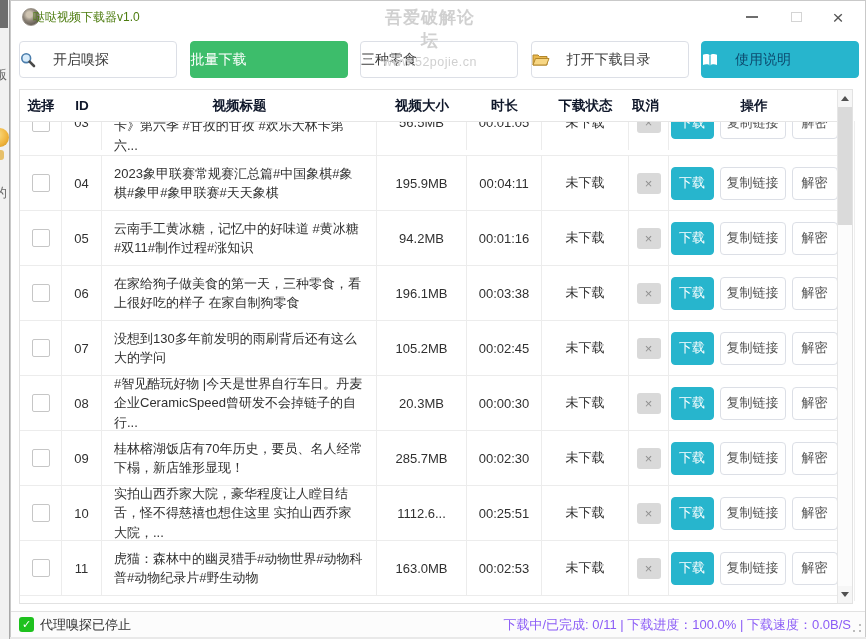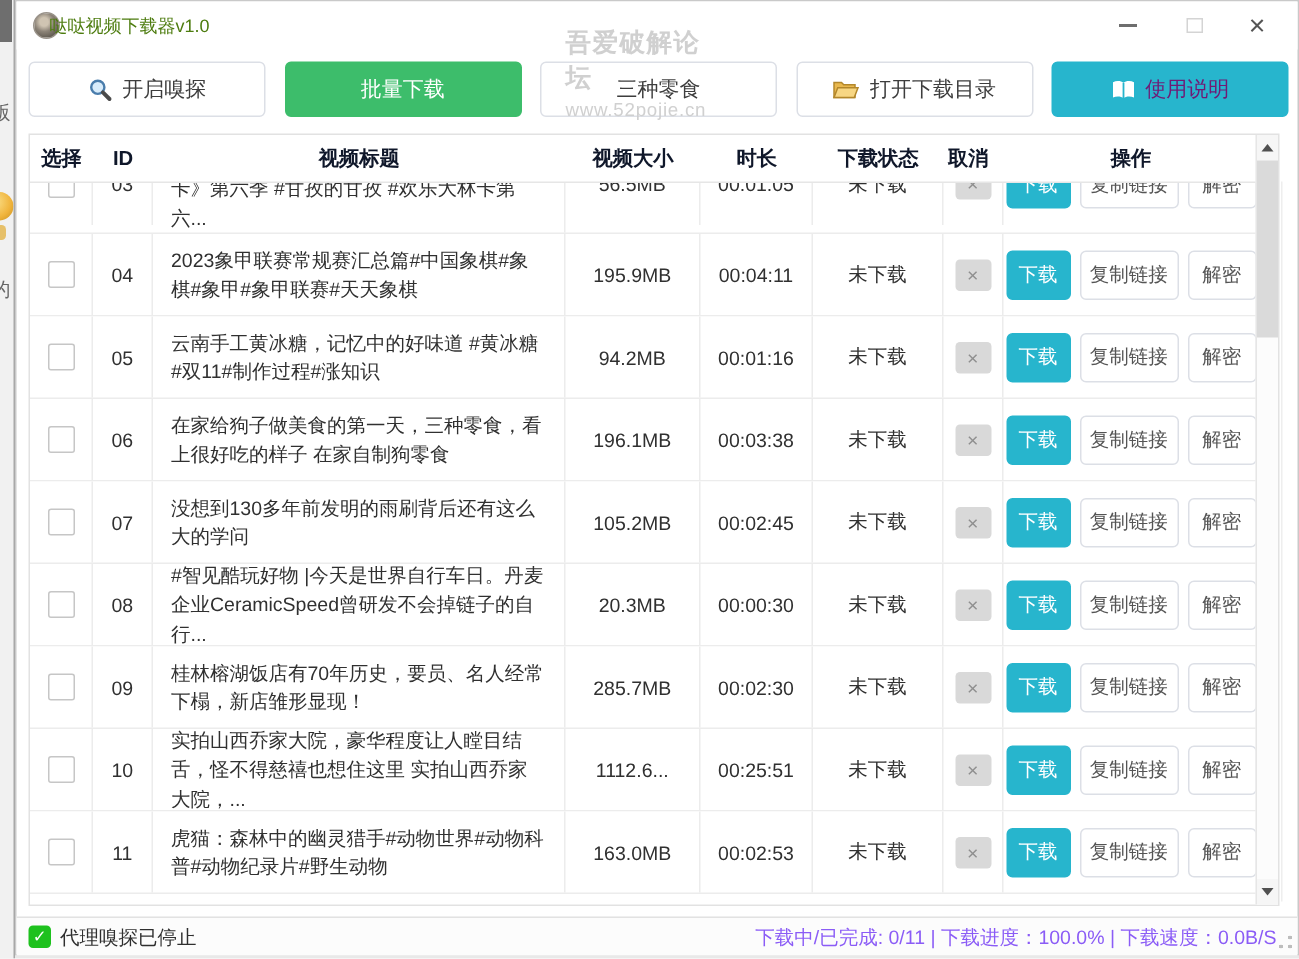--- a/index.html
+++ b/index.html
@@ -27,32 +27,32 @@
             background:radial-gradient(circle at 40% 35%, #cfc4b2 0 20%, #8d8478 45%, #5d574e 80%);
             border:1px solid #9a938a;}
   .app-title{position:absolute;left:22px;top:0;line-height:32px;font-size:12px;color:#4d7c0f;}
   .win-ctl{position:absolute;top:0;height:32px;width:34px;display:flex;align-items:center;justify-content:center;cursor:default;}
   .wc-min{right:96px;} .wc-max{right:52px;} .wc-close{right:10px;}
   .glyph-min{width:12px;height:2px;background:#6e6e6e;}
   .glyph-max{width:11px;height:10px;border:1px solid #d4d4d4;}
   .glyph-close{font-size:19px;color:#555;line-height:1;}
 
   
-  .watermark{position:absolute;left:366px;top:16px;width:106px;z-index:60;
+  .watermark{position:absolute;left:366px;top:5px;width:106px;text-align:center;z-index:60;
              color:rgba(205,205,205,.95);pointer-events:none;}
   .wm1{font-size:17px;font-weight:bold;letter-spacing:1px;}
   .wm2{font-size:12.5px;margin-top:3px;letter-spacing:.5px;}
 
   
   .toolbar{position:absolute;left:8px;top:40px;width:840px;display:flex;justify-content:space-between;}
   .tbtn{width:158px;height:37px;border:1px solid var(--border);border-radius:4px;background:#fff;
-        font-size:14px;color:#3d3d3d;display:flex;align-items:center;justify-content:center;gap:7px;cursor:pointer;
+        font-size:14px;color:#3d3d3d;display:flex;align-items:center;justify-content:flex-start;gap:17px;cursor:pointer;
         font-family:inherit;}
   .tbtn.green{background:var(--green);border-color:var(--green);color:#fff;}
-  .tbtn.cyan{background:var(--cyan);border-color:var(--cyan);color:#701a75;}
+  .tbtn.cyan{background:var(--cyan);border-color:var(--cyan);color:#0c4a6e;}
   .tbtn svg{flex:0 0 auto;}
 
   
   .table-wrap{position:absolute;left:8px;top:88px;width:834px;height:515px;border:1px solid #e2e2e2;background:#fff;}
   .thead{display:flex;height:32px;width:819px;align-items:center;border-bottom:1px solid #e6e6e6;background:#fff;}
   .hcell{font-size:13.5px;font-weight:bold;color:#0f172a;text-align:center;}
   .tbody{position:absolute;left:0;top:32px;width:819px;height:482px;overflow:hidden;}
   .row{display:flex;height:55px;border-bottom:1px solid var(--line);background:#fff;align-items:stretch;}
   .cell{display:flex;align-items:center;justify-content:center;border-right:1px solid var(--line);font-size:13px;color:#303030;}
   .cell:last-child{border-right:none;}

